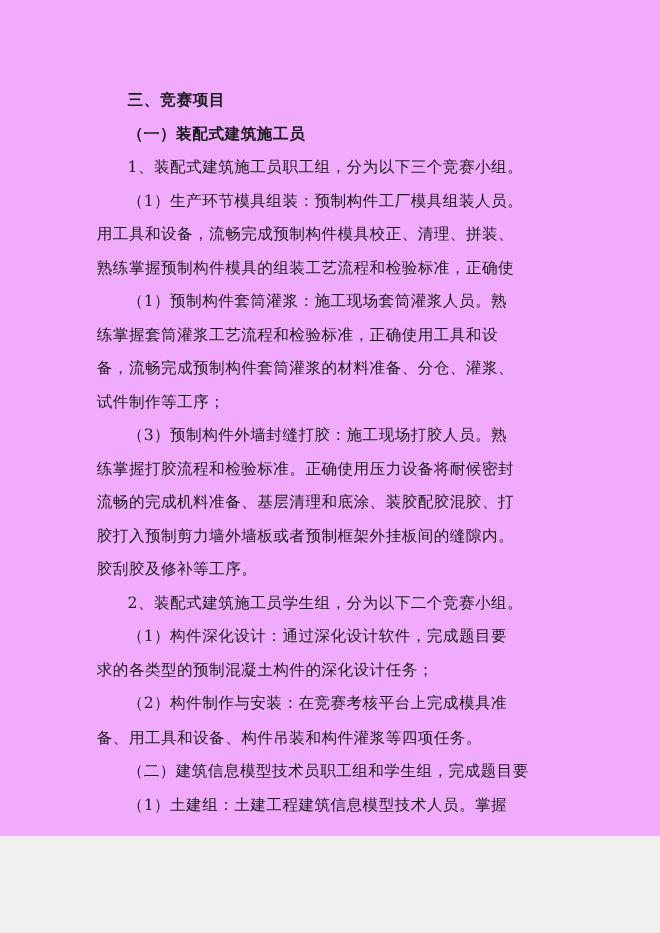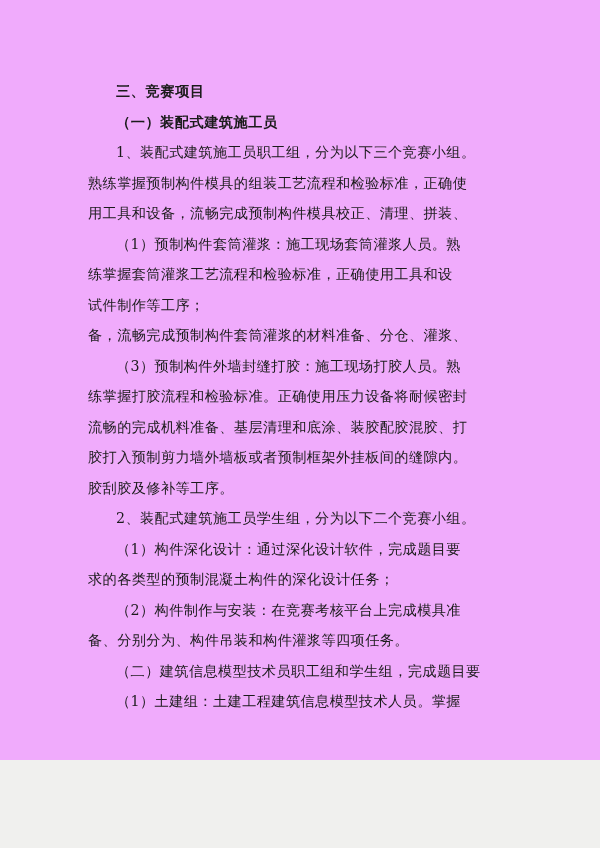--- a/index.html
+++ b/index.html
@@ -57,33 +57,34 @@
   }
 </style>
 </head>
 <body>
 
 <div class="page">
   <div class="content">
       <div class="doc-line heading indent-2">三、竞赛项目</div>
       <div class="doc-line subhead indent-2">（一）装配式建筑施工员</div>
       <div class="doc-line indent-2">1、装配式建筑施工员职工组，分为以下三个竞赛小组。</div>
+      <div class="doc-line indent-2">（1）生产环节模具组装：预制构件工厂模具组装人员。</div>
+      <div class="doc-line">用工具和设备，流畅完成预制构件模具校正、清理、拼装、</div>
       <div class="doc-line">熟练掌握预制构件模具的组装工艺流程和检验标准，正确使</div>
-      <div class="doc-line">用工具和设备，流畅完成预制构件模具校正、清理、拼装、</div>
       <div class="doc-line indent-2">（1）预制构件套筒灌浆：施工现场套筒灌浆人员。熟</div>
       <div class="doc-line">练掌握套筒灌浆工艺流程和检验标准，正确使用工具和设</div>
+      <div class="doc-line">备，流畅完成预制构件套筒灌浆的材料准备、分仓、灌浆、</div>
       <div class="doc-line">试件制作等工序；</div>
-      <div class="doc-line">备，流畅完成预制构件套筒灌浆的材料准备、分仓、灌浆、</div>
       <div class="doc-line indent-2">（3）预制构件外墙封缝打胶：施工现场打胶人员。熟</div>
       <div class="doc-line">练掌握打胶流程和检验标准。正确使用压力设备将耐候密封</div>
       <div class="doc-line">流畅的完成机料准备、基层清理和底涂、装胶配胶混胶、打</div>
       <div class="doc-line">胶打入预制剪力墙外墙板或者预制框架外挂板间的缝隙内。</div>
       <div class="doc-line">胶刮胶及修补等工序。</div>
       <div class="doc-line indent-2">2、装配式建筑施工员学生组，分为以下二个竞赛小组。</div>
       <div class="doc-line indent-2">（1）构件深化设计：通过深化设计软件，完成题目要</div>
       <div class="doc-line">求的各类型的预制混凝土构件的深化设计任务；</div>
       <div class="doc-line indent-2">（2）构件制作与安装：在竞赛考核平台上完成模具准</div>
-      <div class="doc-line">备、分别分为、构件吊装和构件灌浆等四项任务。</div>
+      <div class="doc-line">备、用工具和设备、构件吊装和构件灌浆等四项任务。</div>
       <div class="doc-line indent-2">（二）建筑信息模型技术员职工组和学生组，完成题目要</div>
       <div class="doc-line indent-2">（1）土建组：土建工程建筑信息模型技术人员。掌握</div>
     </div>
   <div class="page-number">3</div>
 </div>
 
 </body></html>

